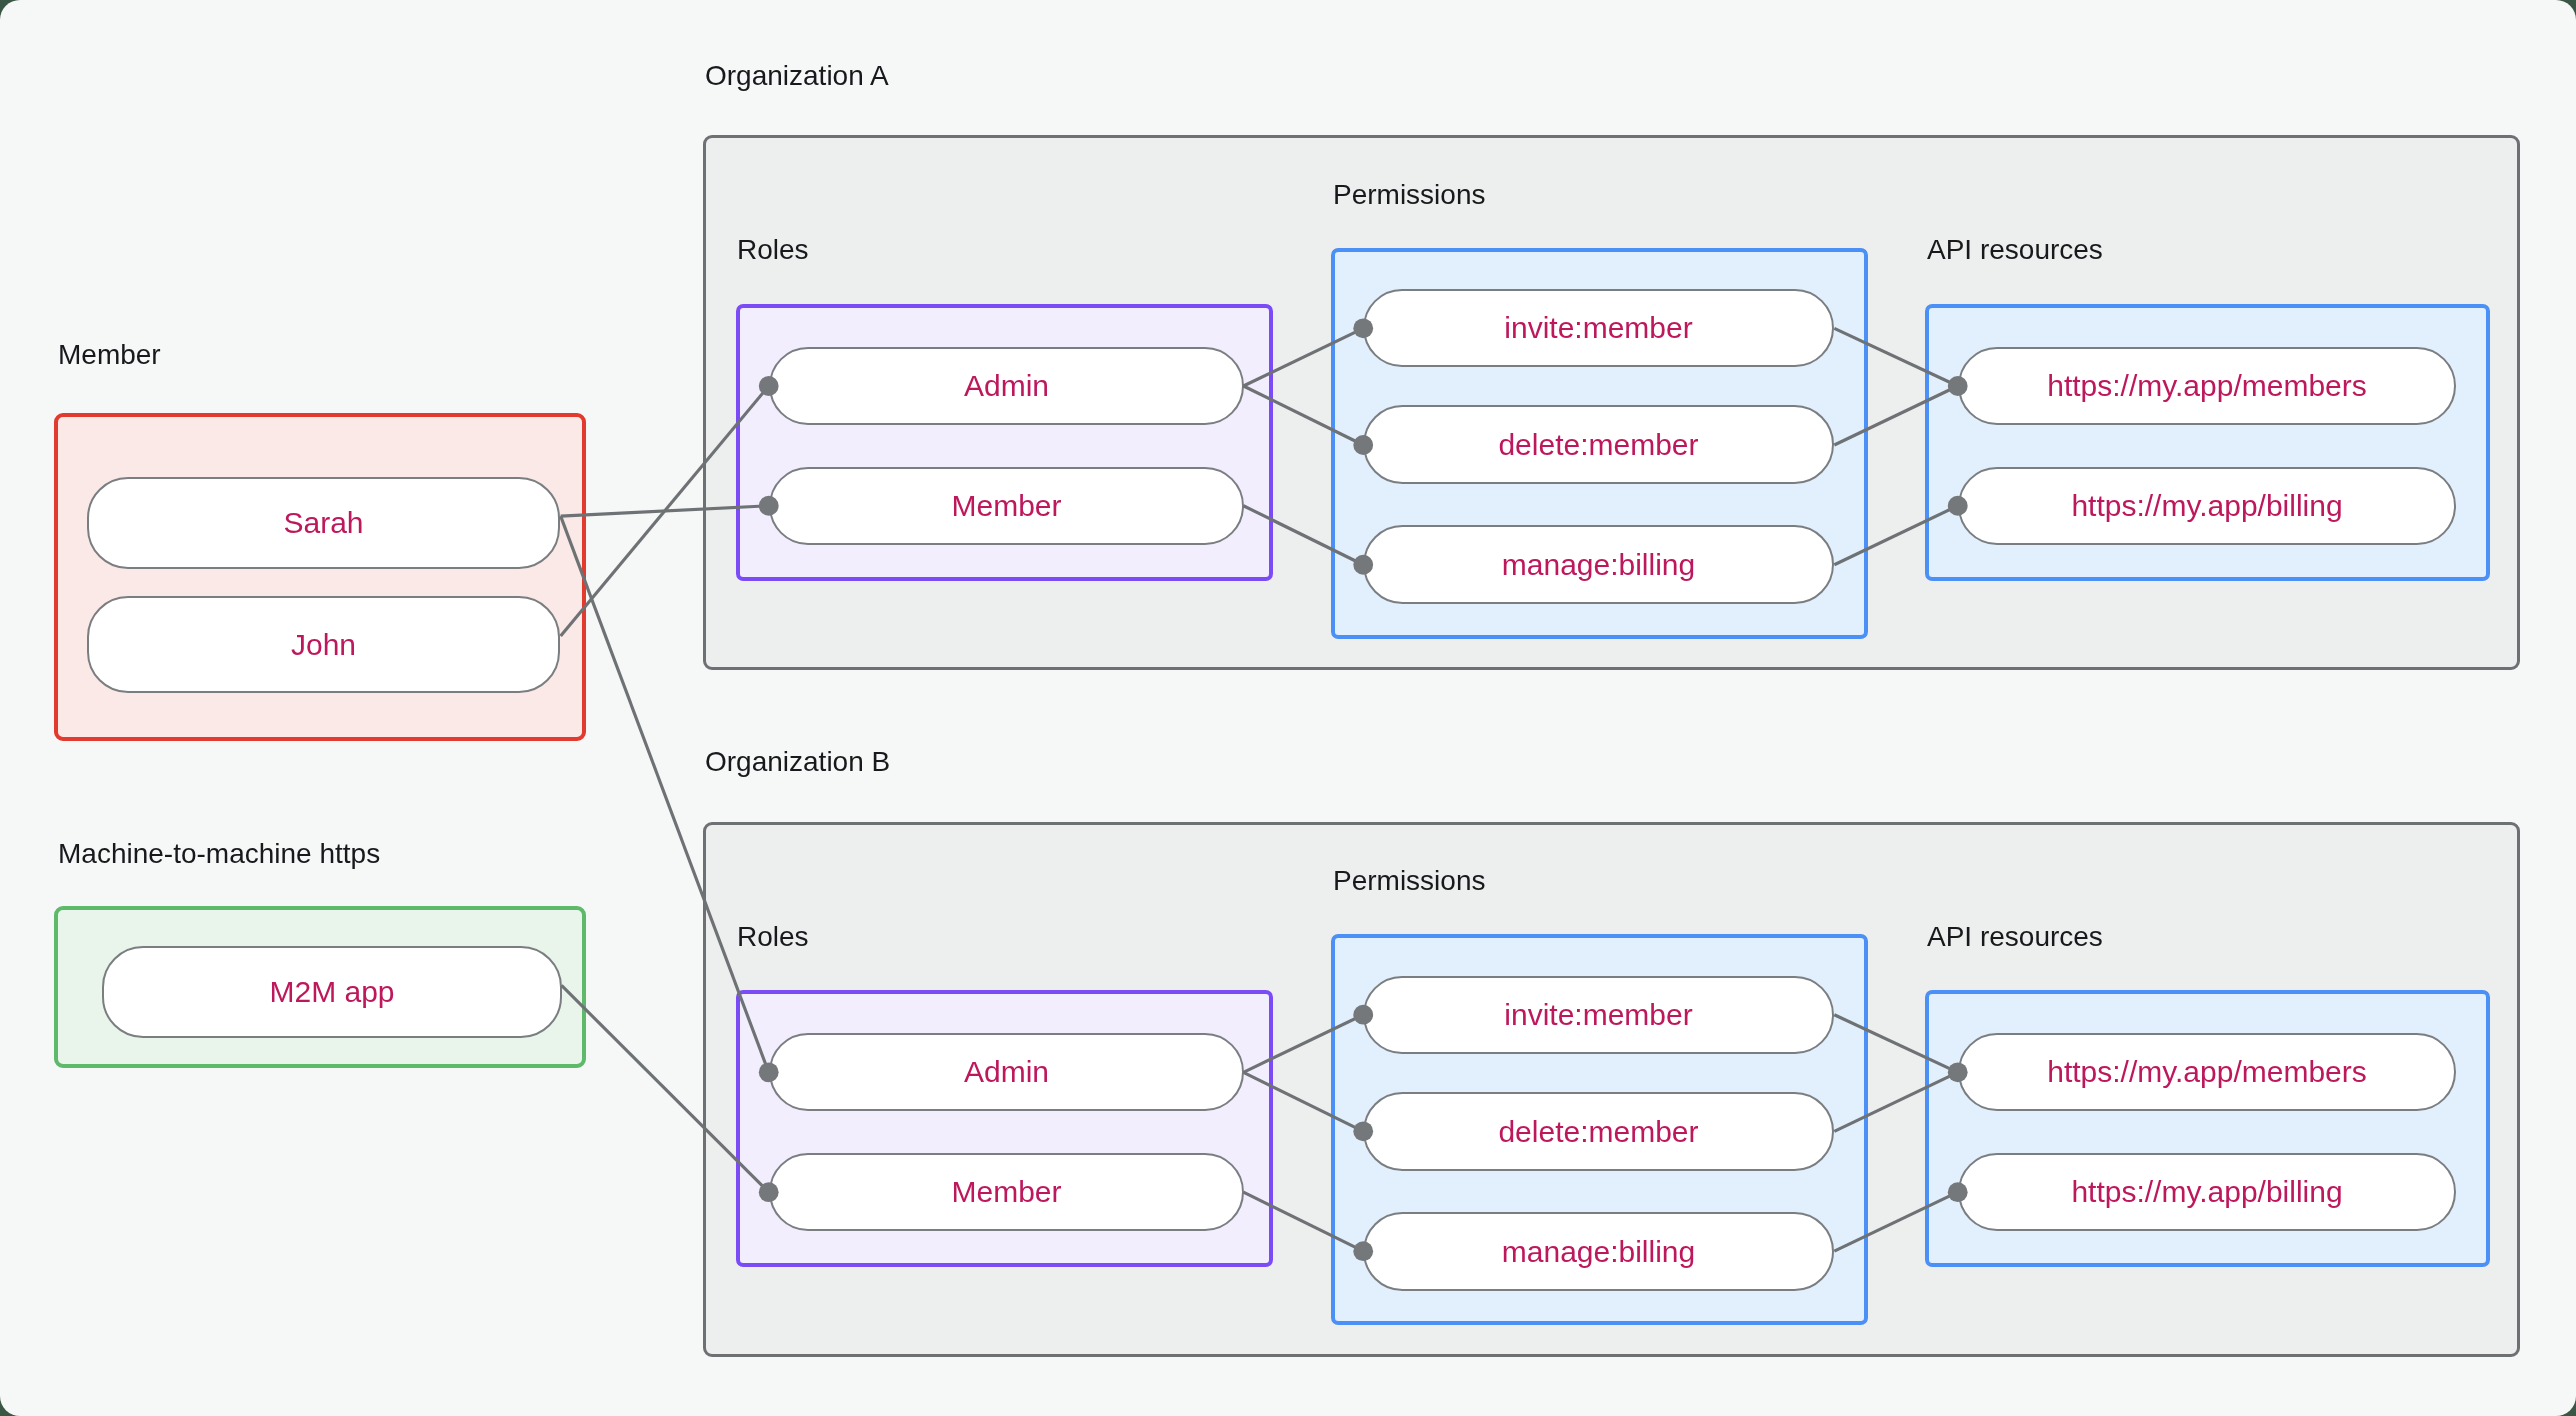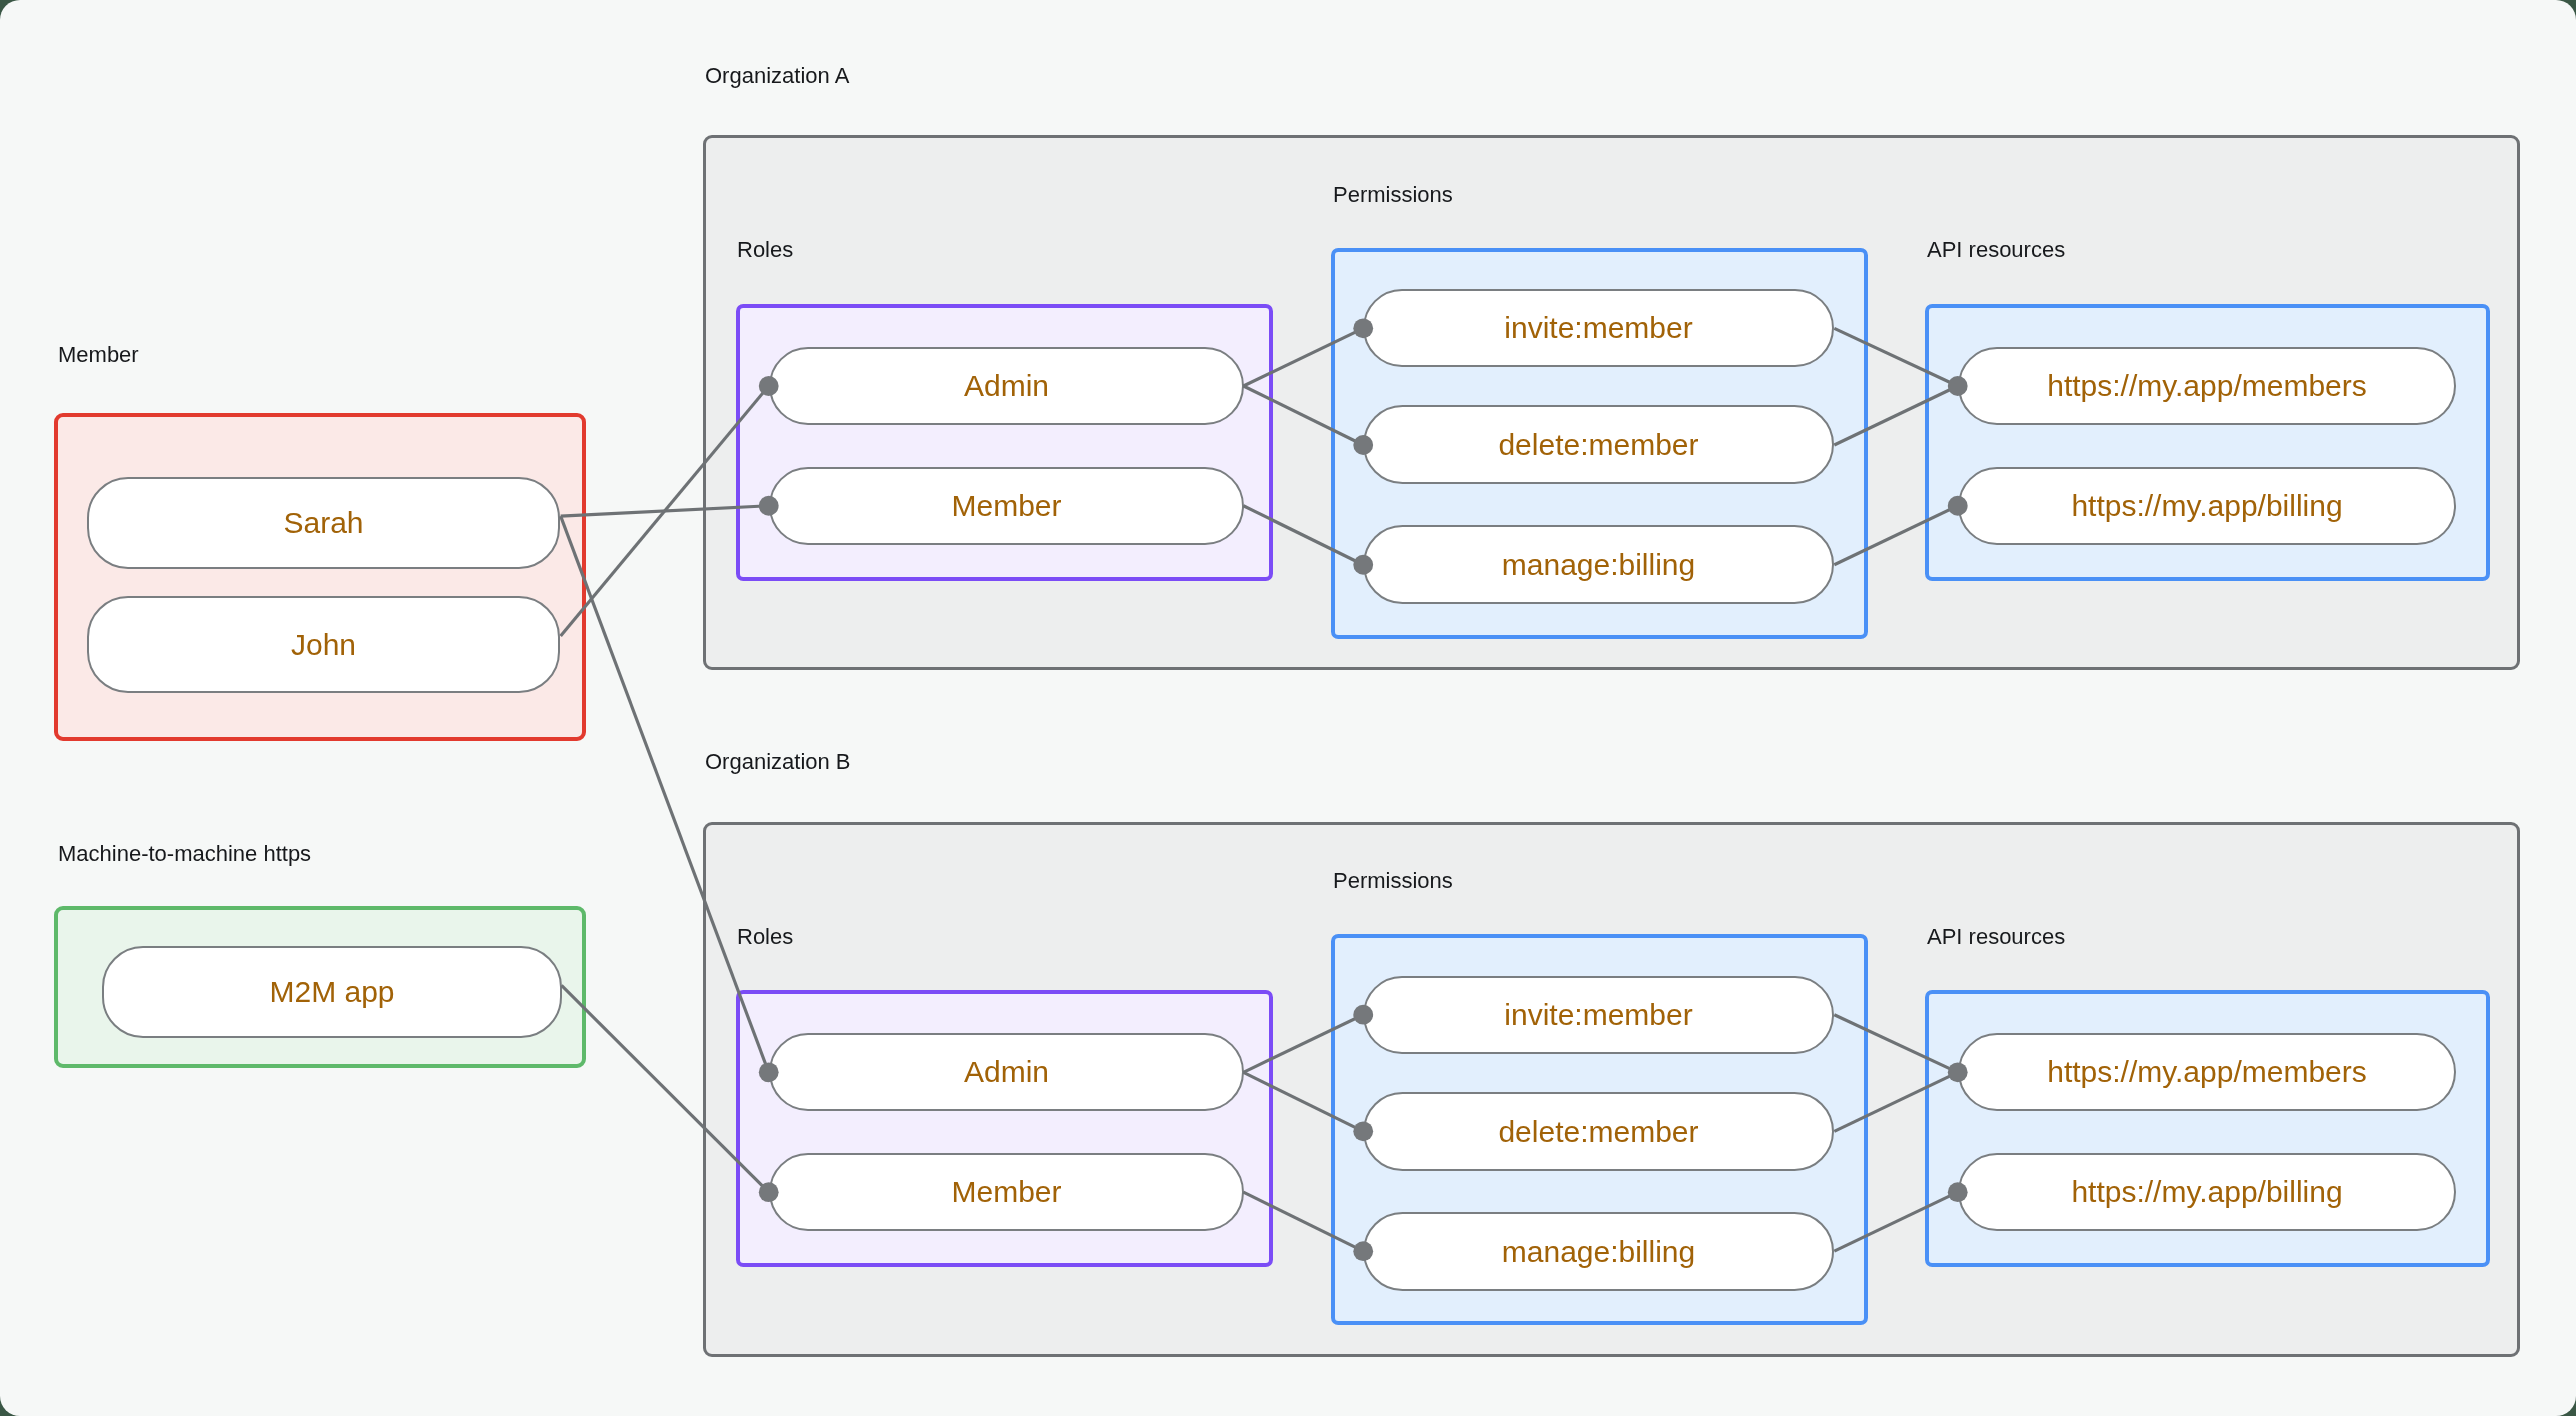--- a/index.html
+++ b/index.html
@@ -1,35 +1,35 @@
 <!DOCTYPE html>
 <html style="font-size:14.4px"><head>
 <meta charset="utf-8">
 <style>
   html,body{margin:0;padding:0;background:#3A5745;font-family:"Liberation Sans",sans-serif;}
   .canvas{position:relative;width:2576px;height:1416px;background:#F6F8F7;border-radius:20px;overflow:hidden;}
 
-  .glabel{position:absolute;font-size:22px;line-height:36px;color:#17191C;white-space:nowrap;}
+  .glabel{position:absolute;font-size:28px;line-height:36px;color:#17191C;white-space:nowrap;}
 
   .group{position:absolute;box-sizing:border-box;border-radius:9px;}
   .users-box{left:54px;top:413px;width:532px;height:328px;background:#FBE9E7;border:4.5px solid #E23A2E;}
   .m2m-box{left:54px;top:906px;width:532px;height:162px;background:#E9F5EB;border:4.5px solid #5EB96A;}
   .org-box{background:#EDEEEE;border:3.6px solid #6E7174;}
   .org-a{left:703px;top:135px;width:1817px;height:535px;}
   .org-b{left:703px;top:822px;width:1817px;height:535px;}
   .roles-box{background:#F3EEFE;border:4.5px solid #7B4CF6;left:736px;width:537px;height:277px;border-radius:7.2px;}
   .roles-a{top:304px;} .roles-b{top:990px;}
   .perm-box{background:#E2EFFD;border:4.5px solid #4A90F6;left:1331px;width:537px;height:391px;border-radius:7.2px;}
   .perm-a{top:248px;} .perm-b{top:934px;}
   .api-box{background:#E2EFFD;border:4.5px solid #4A90F6;left:1925px;width:565px;height:277px;border-radius:7.2px;}
   .api-a{top:304px;} .api-b{top:990px;}
 
   .pill{position:absolute;box-sizing:border-box;background:#FFFFFF;border:2.7px solid #7A7E81;
         border-radius:41px;display:flex;align-items:center;justify-content:center;
-        font-size:30px;color:#a16207;white-space:nowrap;z-index:3;}
+        font-size:30px;color:#be185d;white-space:nowrap;z-index:3;}
 
   .users-label{left:58px;top:337px;}
   .m2m-label{left:58px;top:836px;}
   .orga-label{left:705px;top:58px;}
   .orgb-label{left:705px;top:744px;}
   .roles-label-a{left:737px;top:232px;}
   .perm-label-a{left:1333px;top:177px;}
   .api-label-a{left:1927px;top:232px;}
   .roles-label-b{left:737px;top:919px;}
   .perm-label-b{left:1333px;top:863px;}

